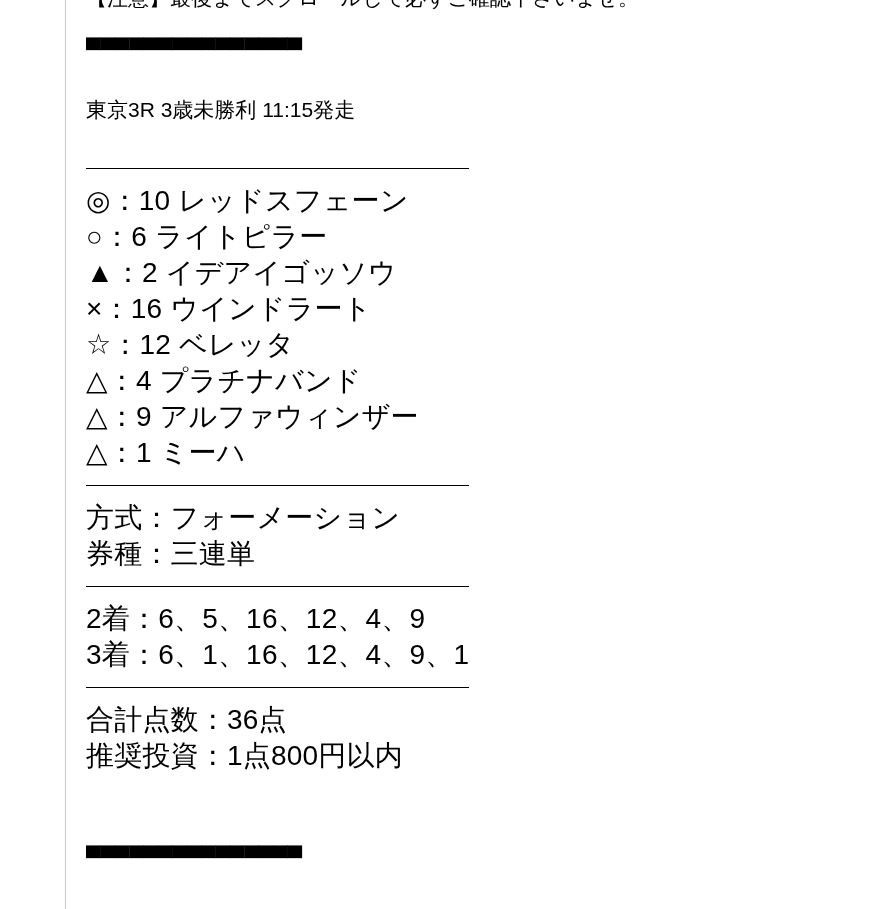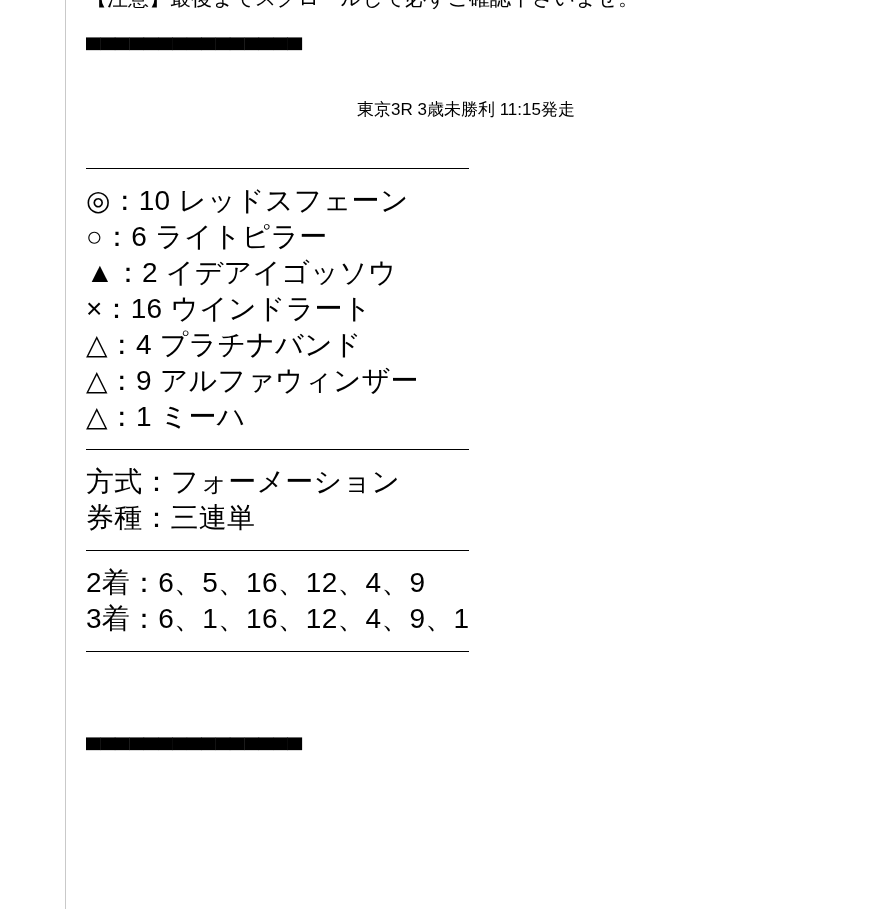--- a/index.html
+++ b/index.html
@@ -71,24 +71,23 @@
     width: 383px;
     height: 1px;
     background: #000000;
     margin: 0;
   }
 
   .block { }
   .block .line { font-size: 28px; }
 
   .race-title {
-    font-size: 17px;
+    font-size: 21px;
     line-height: 36px;
     white-space: pre;
-    text-align: center;
   }
 
   .pad-after-hr { height: 14px; }
   .pad-before-hr { height: 14px; }
 </style>
 </head>
 <body>
 
 <div class="page">
 
@@ -109,20 +108,21 @@
     <div class="spacer-lg"></div>
 
     <div class="hr"></div>
     <div class="pad-after-hr"></div>
 
     <div class="block">
       <div class="line">◎：10 レッドスフェーン</div>
       <div class="line">○：6 ライトピラー</div>
       <div class="line">▲：2 イデアイゴッソウ</div>
       <div class="line">×：16 ウインドラート</div>
+      <div class="line">☆：12 ベレッタ</div>
       <div class="line">△：4 プラチナバンド</div>
       <div class="line">△：9 アルファウィンザー</div>
       <div class="line">△：1 ミーハ</div>
     </div>
 
     <div class="pad-before-hr"></div>
     <div class="hr"></div>
     <div class="pad-after-hr"></div>
 
     <div class="block">
@@ -136,20 +136,24 @@
 
     <div class="block">
       <div class="line">2着：6、5、16、12、4、9</div>
       <div class="line">3着：6、1、16、12、4、9、1</div>
     </div>
 
     <div class="pad-before-hr"></div>
     <div class="hr"></div>
     <div class="pad-after-hr"></div>
 
+    <div class="block">
+      <div class="line">合計点数：36点</div>
+      <div class="line">推奨投資：1点800円以内</div>
+    </div>
 
     <div class="spacer-lg"></div>
     <div style="height:16px"></div>
 
     <div class="eq-rule">▄▄▄▄▄▄▄▄▄▄▄▄▄▄▄</div>
 
   </div>
 </div>
 
 </body></html>

